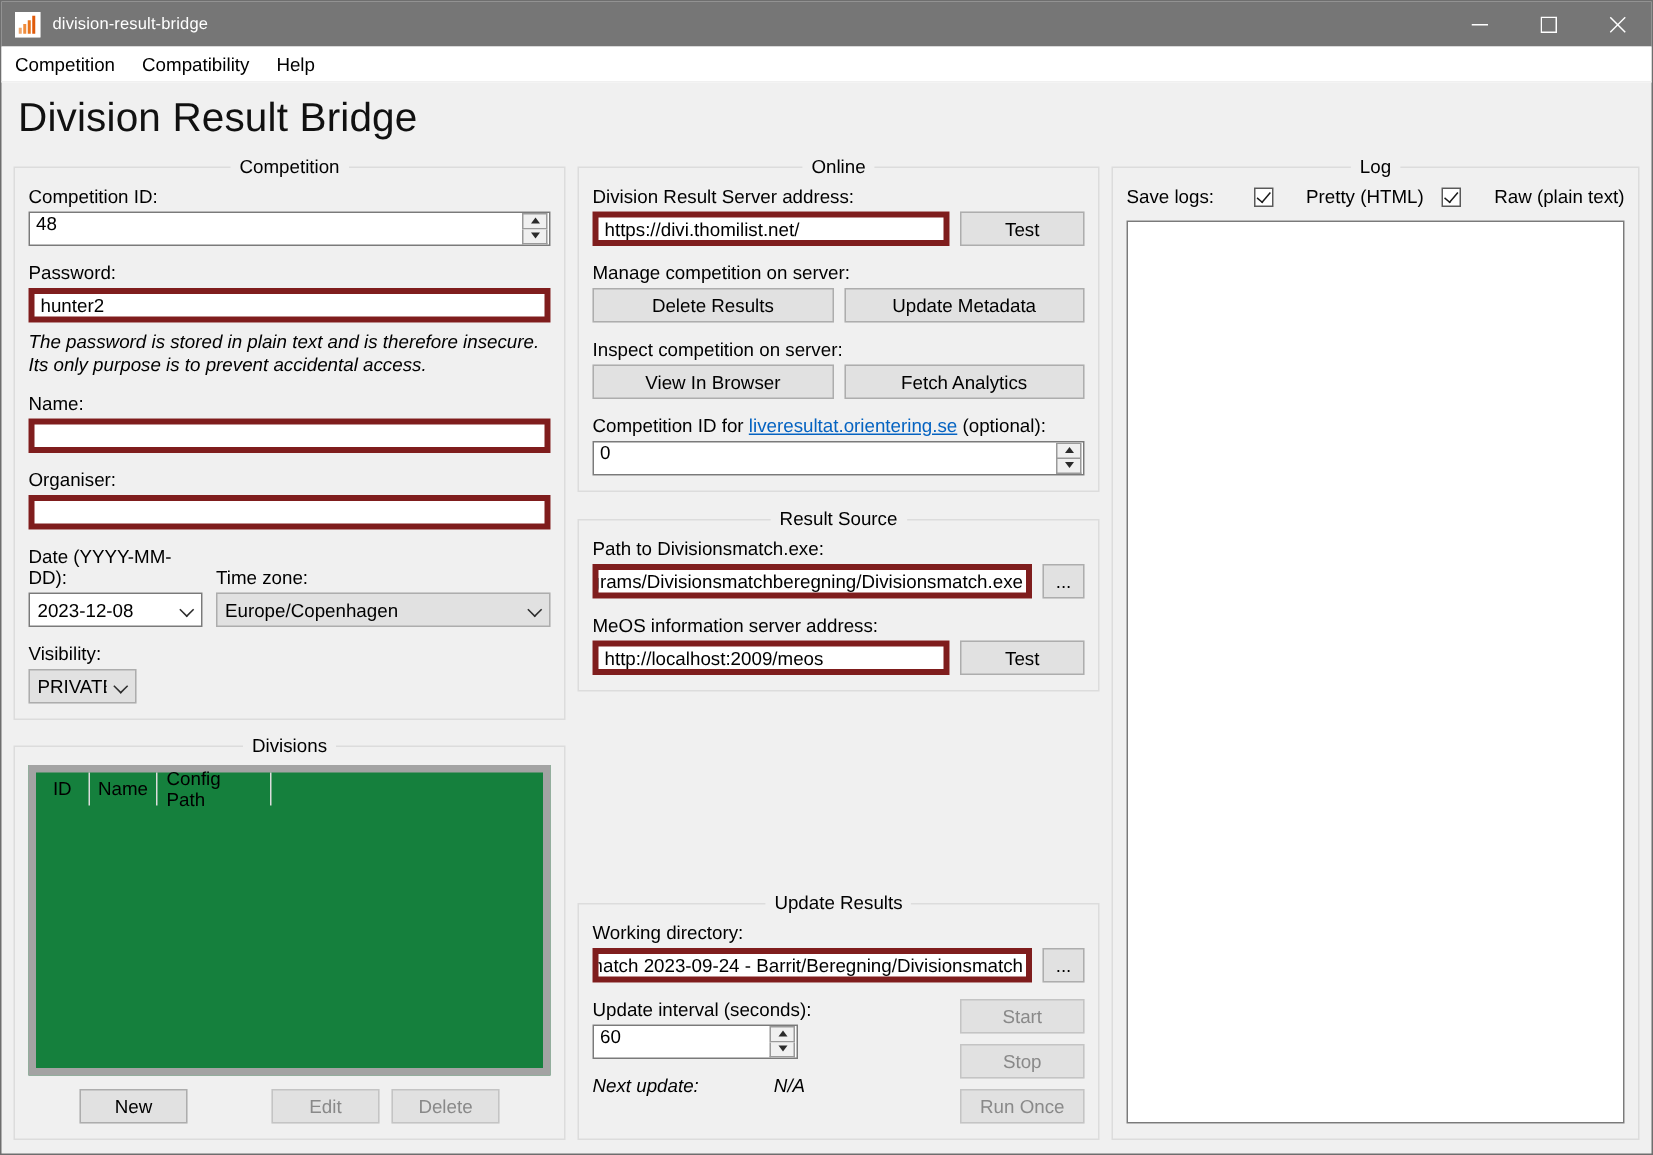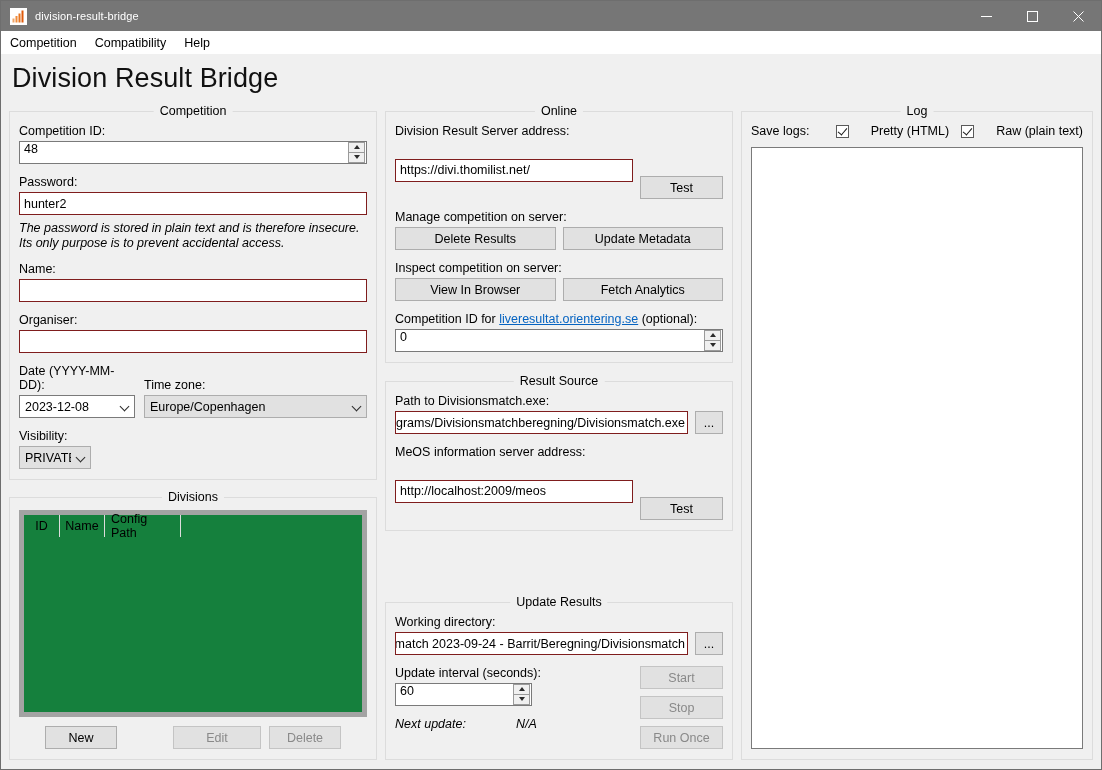--- a/index.html
+++ b/index.html
@@ -47,21 +47,21 @@
            padding: 12px 9px 10px 9px; background: transparent; }
   .group > .group-title { position: absolute; top: -8px; left: 50%;
            transform: translateX(-50%); background: #f0f0f0; padding: 0 6px;
            font-size: 12.5px; color: #000; white-space: nowrap; }
 
   .lbl { font-size: 12.5px; color: #000; margin-bottom: 3px; display: block; }
   .lbl.mt { margin-top: 11px; }
   .note { font-style: italic; font-size: 12.5px; line-height: 15px; margin-top: 6px; color: #000; }
 
   
-  .field { height: 23px; border: 1px solid #7f1d1d; background: #fff;
+  .field { height: 23px; border: 4px solid #7f1d1d; background: #fff;
            display: flex; align-items: center; padding: 0 0 0 4px;
            font-size: 12.5px; color: #000; overflow: hidden; white-space: nowrap; width: 100%; }
   .field.clip { justify-content: flex-end; padding-right: 2px; }
   .field.empty { }
   .row { display: flex; gap: 7px; align-items: center; }
 
   .spin { position: relative; display: flex; 
           border: 1px solid #7a7a7a; background: #fff; height: 23px; width: 100%; }
   .spin .val { flex: 1 1 auto; padding-left: 4px; font-size: 12.5px; overflow: hidden;
                white-space: nowrap; }
@@ -74,21 +74,21 @@
             border-right: 3.5px solid transparent; border-bottom: 4px solid #2b2b2b; }
   .tri-dn { width: 0; height: 0; border-left: 3.5px solid transparent;
             border-right: 3.5px solid transparent; border-top: 4px solid #2b2b2b; }
 
   
   .btn { height: 23px; background: #e1e1e1; border: 1px solid #adadad;
          display: flex; align-items: center; justify-content: center;
          font-size: 12.5px; color: #000; white-space: nowrap; }
   .btn.disabled { color: #898989; background: #e1e1e1; border-color: #c4c4c4; }
   .btn.small { width: 28px; flex: 0 0 28px; }
-  .btn.test { width: 83px; flex: 0 0 83px; margin-top: 35px; }
+  .btn.test { width: 83px; flex: 0 0 83px; }
   .btn.half { flex: 1 1 50%; }
 
   
   .combo { height: 23px; border: 1px solid #7a7a7a; display: flex; align-items: center;
            padding: 0 4px 0 5px; font-size: 12.5px; background: #fff; }
   .combo.gray { background: #e1e1e1; border-color: #adadad; }
   .combo .ctext { flex: 1 1 auto; white-space: nowrap; overflow: hidden; }
   .chev { width: 9px; height: 9px; flex: 0 0 9px; margin-left: 6px; position: relative; }
   .chev::before { content: ""; position: absolute; left: 0px; top: 1px;
       width: 6px; height: 6px; border-right: 1.3px solid #2b2b2b;
@@ -223,21 +223,21 @@
           <div class="thead">
             <div class="th" style="width:36px;">ID</div>
             <div class="th" style="width:45px;">Name</div>
             <div class="th" style="width:76px;">Config Path</div>
           </div>
           <div class="tbody"></div>
         </div>
 
         <div class="row" style="margin-top:9px; gap:8px; justify-content:center;">
           <div class="btn" style="width:72px;">New</div>
-          <div class="btn disabled" style="width:88px;margin-left:48px;">Edit</div>
+          <div class="btn disabled" style="width:72px;margin-left:48px;">Edit</div>
           <div class="btn disabled" style="width:72px;">Delete</div>
         </div>
       </div>
     </div>
 
     <div class="col col-mid">
 
       <div class="group" style="margin-top:9px;">
         <div class="group-title">Online</div>
 

